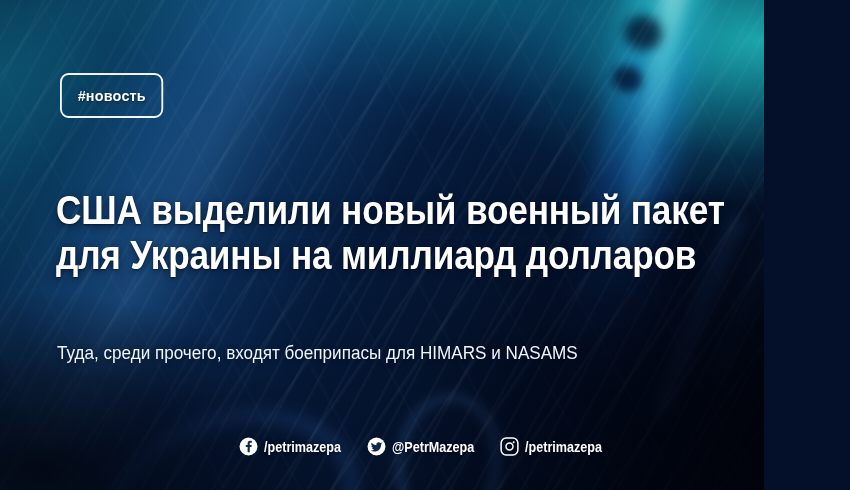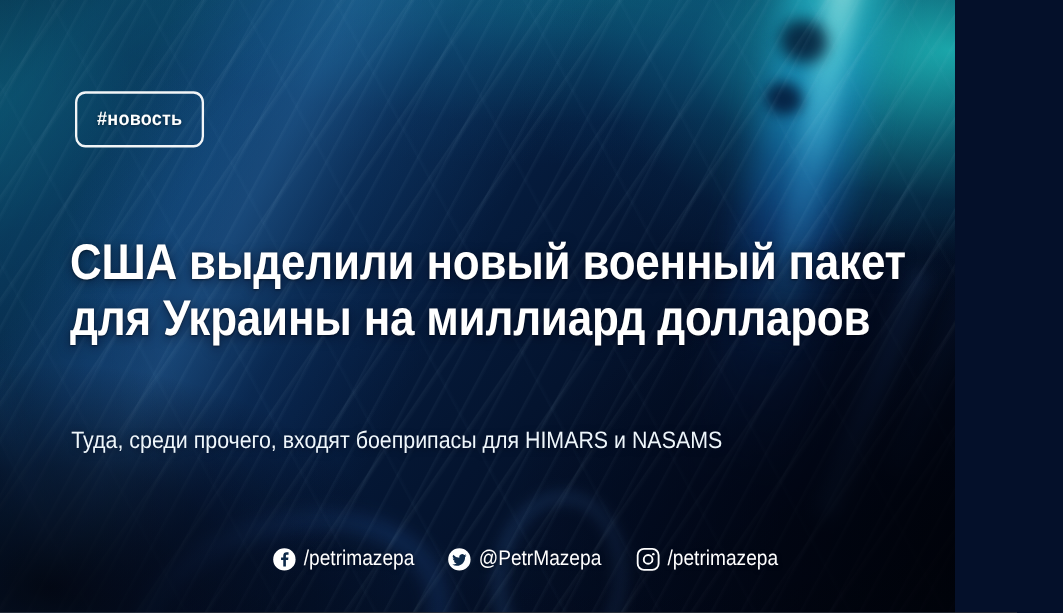--- a/index.html
+++ b/index.html
@@ -6,21 +6,21 @@
   body{
     width:850px;height:490px;overflow:hidden;
     font-family:"Liberation Sans", sans-serif;
     background:#04102a;
   }
 
   #card{
     position:relative;
     width:764px;height:490px;
     overflow:hidden;
-    background:#404040;
+    background:#4d7c0f;
   }
 
   
   .bg{position:absolute;inset:0;pointer-events:none;}
 
   
   .bg-base{
     background:
       linear-gradient(135deg,
         #0a3f5e 0%,
@@ -265,22 +265,22 @@
   .social{
     position:absolute;left:0;top:437px;
     width:850px;
     display:flex;align-items:center;justify-content:center;
     gap:17px;
   }
   .social-item{
     display:flex;align-items:center;gap:6px;
     color:#ffffff;
     font-family:"Liberation Sans", sans-serif;
-    font-size:17px;
-    font-weight:400;
+    font-size:14px;
+    font-weight:700;
     white-space:nowrap;
     text-shadow:0 1px 4px rgba(0,8,26,.7);
   }
   .social-item .handle{
     transform:scaleX(.90);
     transform-origin:left center;
     display:inline-block;
   }
   .ico{
     width:19px;height:19px;

